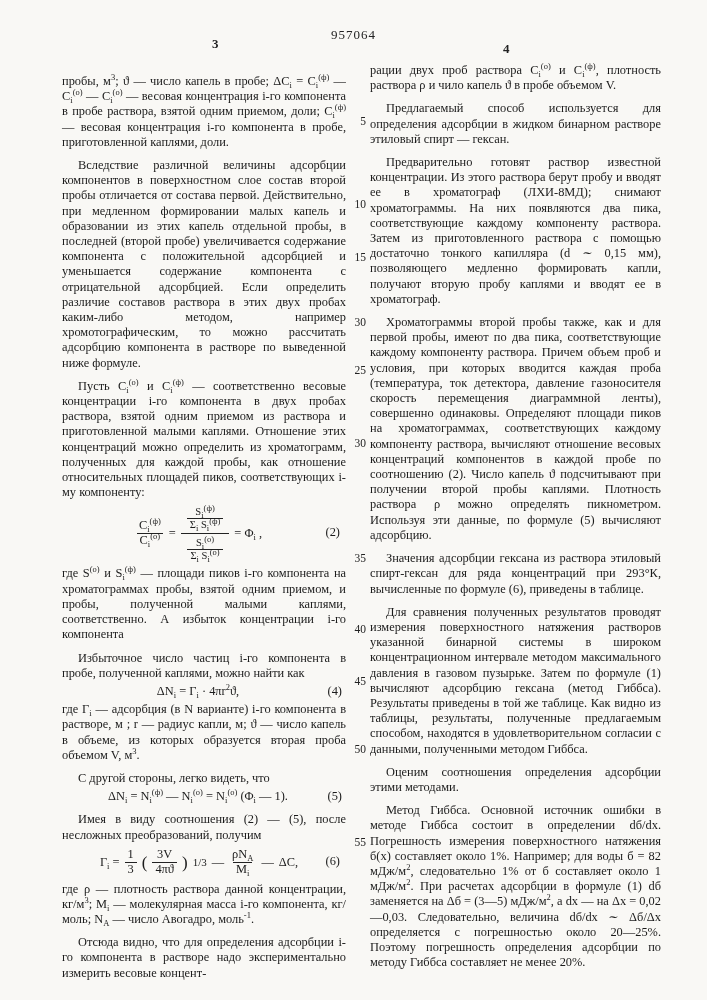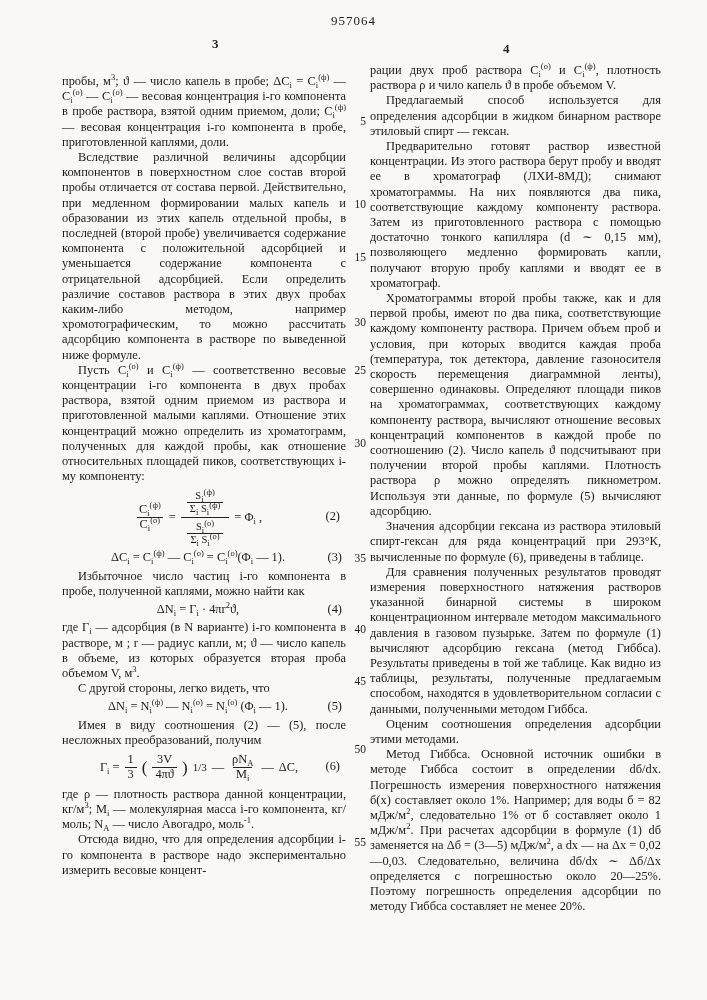--- a/index.html
+++ b/index.html
@@ -4,31 +4,31 @@
 <style>
   html,body{margin:0;padding:0;}
   body{
     width:707px;height:1000px;position:relative;overflow:hidden;
     background:#f7f6f3;
     font-family:"Liberation Serif","DejaVu Serif",serif;
     color:#1b1b1b;
   }
   .page{position:absolute;inset:0;background:#f9f8f5;}
   .hdr-num{position:absolute;font-size:13px;color:#222;}
-  #pat-num{top:13px;left:0;width:707px;text-align:center;letter-spacing:1px;}
+  #pat-num{top:27px;left:0;width:707px;text-align:center;letter-spacing:1px;}
   #pg-left{top:36px;left:212px;font-weight:bold;}
   #pg-right{top:41px;left:503px;font-weight:bold;}
   .col{
     position:absolute;top:74px;font-size:12.4px;line-height:15.2px;
     text-align:justify;text-justify:inter-word;
   }
   #col-left{left:62px;width:284px;}
   #col-right{left:370px;width:291px;top:63px;}
   .col p{margin:0;padding:0;}
-  .col p.indent{text-indent:16px;}
+  .col p.indent{text-indent:16px;margin-top:8px;}
   sup,sub{font-size:8.5px;line-height:0;}
   sup{vertical-align:super;}
   sub{vertical-align:sub;}
   .lineno{
     position:absolute;left:338px;width:28px;text-align:right;
     font-size:11.5px;color:#222;
     font-family:"Liberation Serif","DejaVu Serif",serif;
   }
   
   .formula{
@@ -91,25 +91,22 @@
           <span class="frac small">
             <span class="num">S<sub>i</sub><sup>(о)</sup></span>
             <span class="den">Σ<sub>i</sub> S<sub>i</sub><sup>(о)</sup></span>
           </span>
         </span>
       </span>
       <span>= Φ<sub>i</sub> ,</span>
       <span class="eqnum">(2)</span>
     </div>
 
+    <p>где S<sup>(о)</sup> и S<sub>i</sub><sup>(ф)</sup> — площади пиков i-го компонента на хроматограммах пробы, взятой одним приемом, и пробы, полученной малыми каплями, соответственно. А избыток концентрации i-го компонента</p>
 
-    <span class="fline">
-      <span>ΔC<sub>i</sub> = C<sub>i</sub><sup>(ф)</sup> — C<sub>i</sub><sup>(о)</sup> = C<sub>i</sub><sup>(о)</sup>(Φ<sub>i</sub> — 1).</span>
-      <span class="eqnum">(3)</span>
-    </span>
 
     <p class="indent">Избыточное число частиц i-го компонента в пробе, полученной каплями, можно найти как</p>
 
     <span class="fline">
       <span>ΔN<sub>i</sub> = Γ<sub>i</sub> · 4πr<sup>2</sup>ϑ,</span>
       <span class="eqnum">(4)</span>
     </span>
 
     <p>где Γ<sub>i</sub> — адсорбция (в N варианте) i-го компонента в растворе, м ; r — радиус капли, м; ϑ — число капель в объеме, из которых образуется вторая проба объемом V, м<sup>3</sup>.</p>
     <p class="indent">С другой стороны, легко видеть, что</p>

